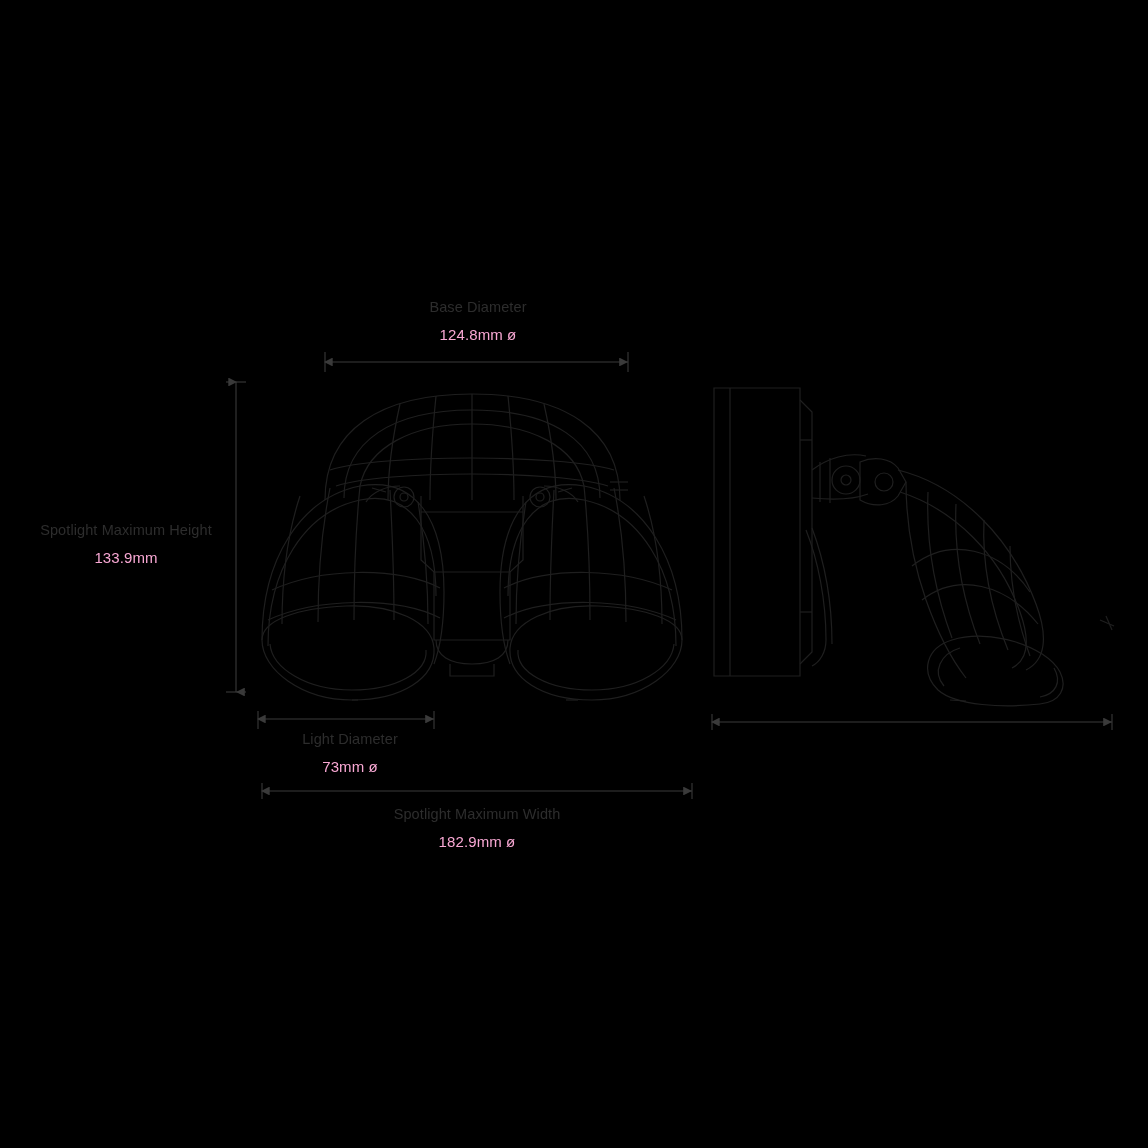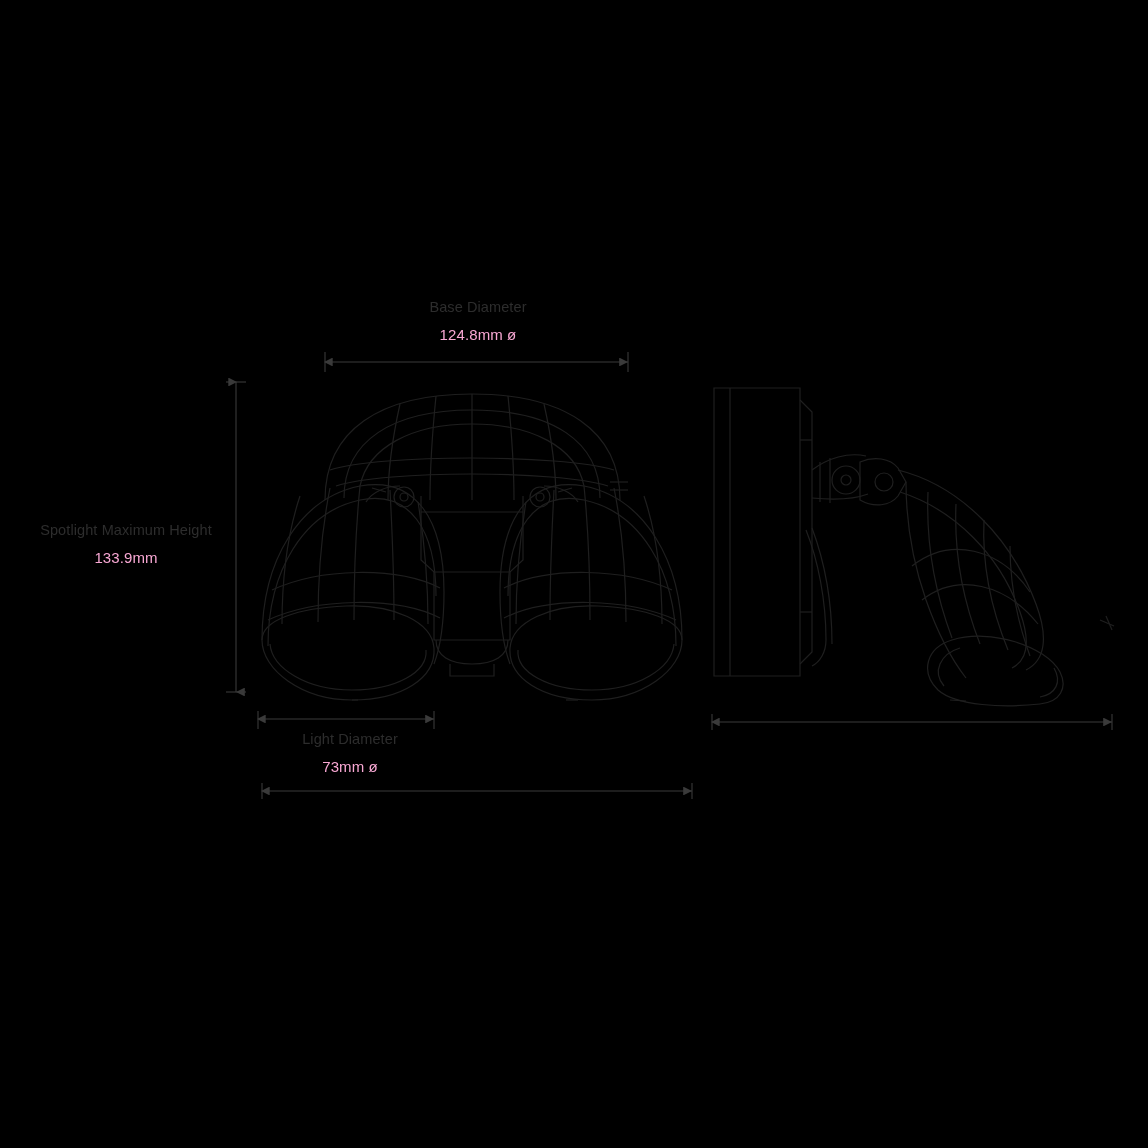--- a/index.html
+++ b/index.html
@@ -210,15 +210,19 @@
   <div class="dim-label" id="label-max-height">
     <div class="dim-title">Spotlight Maximum Height</div>
     <div class="dim-value">133.9mm</div>
   </div>
 
   <div class="dim-label" id="label-light-diameter">
     <div class="dim-title">Light Diameter</div>
     <div class="dim-value">73mm ø</div>
   </div>
 
+  <div class="dim-label" id="label-max-width">
+    <div class="dim-title">Spotlight Maximum Width</div>
+    <div class="dim-value">182.9mm ø</div>
+  </div>
 
 
 </div>
 
 </body></html>

